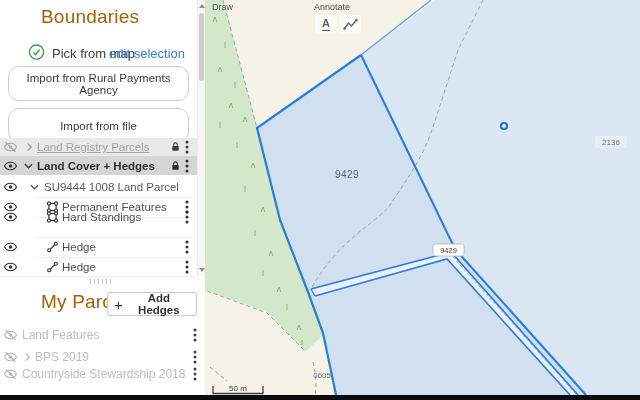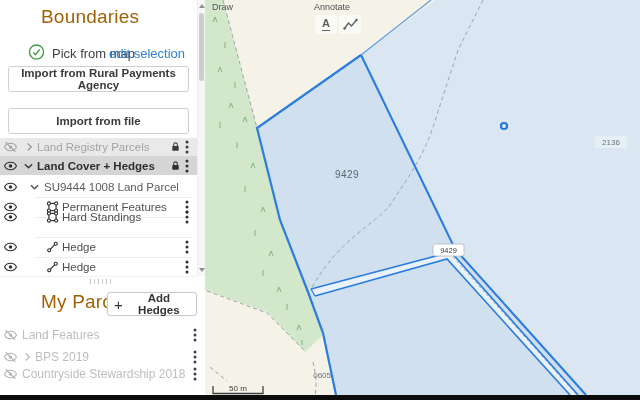--- a/index.html
+++ b/index.html
@@ -4,27 +4,27 @@
 <style>
   html,body{margin:0;padding:0;background:#666;}
   #app{position:relative;width:640px;height:400px;background:#fff;overflow:hidden;
        font-family:"Liberation Sans",sans-serif;-webkit-font-smoothing:antialiased;}
 
   
   #sidebar{position:absolute;left:0;top:0;width:205px;height:395px;background:#fff;}
   .sb-title{position:absolute;left:9px;font-size:19px;color:#a16207;letter-spacing:.2px;margin-left:32px;}
   .pick-label{position:absolute;left:52px;top:46px;font-size:13px;color:#3f3f3f;}
   .edit-link{position:absolute;right:20px;top:46px;font-size:13px;color:#2f80d4;cursor:pointer;}
-  .sb-btn{position:absolute;left:8px;width:181px;height:26px;background:#fff;border:1px solid #cfcfcf;
-          border-radius:3px;font-family:"Liberation Sans",sans-serif;font-size:11.5px;font-weight:700;color:#3a3a3a;
+  .sb-btn{position:absolute;left:8px;width:181px;height:35px;background:#fff;border:1px solid #cfcfcf;
+          border-radius:11px;font-family:"Liberation Sans",sans-serif;font-size:11.5px;font-weight:400;color:#3a3a3a;
           display:flex;align-items:center;justify-content:center;cursor:pointer;}
   .lrow{position:absolute;left:0;width:197px;}
   .ic{position:absolute;top:50%;transform:translateY(-50%);display:flex;align-items:center;}
   .llabel{position:absolute;top:50%;transform:translateY(-50%);font-size:11.5px;color:#4f4f4f;white-space:nowrap;}
-  .muted{color:#a3a3a3;}
+  .muted{color:#a3a3a3;text-decoration:underline;}
   .muted2{color:#bdbdbd;font-size:12px;}
   .bold{font-weight:700;color:#2e2e2e;}
   .sep{position:absolute;left:35px;width:157px;height:1px;background:#ededed;}
   .sec-divider{position:absolute;left:0;top:276px;width:197px;height:1px;background:#f0f0f0;}
   .drag-handle{position:absolute;left:90px;top:279px;width:24px;height:5px;
                background:repeating-linear-gradient(90deg,#c4c4c4 0 1px,transparent 1px 4px);}
   .add-proj{position:absolute;left:107px;top:292px;width:90px;height:24px;background:#fff;border:1px solid #c9c9c9;
             border-radius:3px;display:flex;align-items:center;justify-content:center;gap:5px;cursor:pointer;}
   .add-proj .plus{font-size:15px;font-weight:400;color:#333;line-height:1;}
   .add-proj .txt{font-size:11.5px;font-weight:700;color:#333;}

